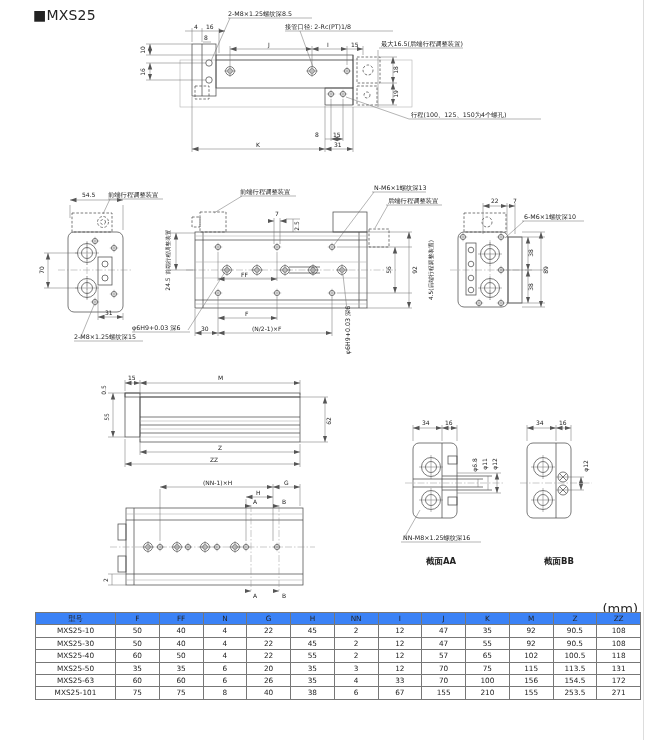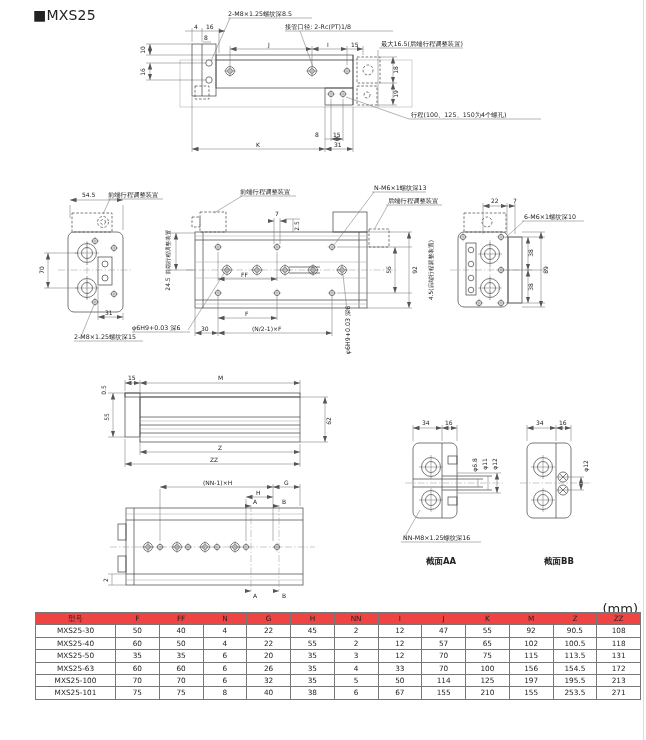--- a/index.html
+++ b/index.html
@@ -13,21 +13,21 @@
   .ln{fill:none;stroke:#4d4d4d;stroke-width:.75}
   .lt{fill:none;stroke:#b3b3b3;stroke-width:.6}
   .dim{fill:none;stroke:#6a6a6a;stroke-width:.5}
   .dsh{stroke-dasharray:2.6,1.7}
   .cl{fill:none;stroke:#8a8a8a;stroke-width:.45;stroke-dasharray:7,2,1.5,2}
   .unit{position:absolute;right:8px;top:601px;font-size:13px}
   .tblwrap{position:absolute;left:35px;top:612px;width:606px}
   table{border-collapse:collapse;width:100%;table-layout:fixed}
   th,td{border:1px solid #777;font-size:7.3px;font-weight:400;text-align:center;
         padding:0;height:11.4px;line-height:11.4px;overflow:hidden;white-space:nowrap}
-  thead th{background:#ef4444}
+  thead th{background:#3b82f6}
   table{border:1px solid #444}
   col.model{width:80px}
 </style>
 </head>
 <body>
 
 <div class="page">
   <div class="title">■MXS25</div>
   <div class="edge"></div>
 
@@ -467,20 +467,35 @@
             <th>I</th>
             <th>J</th>
             <th>K</th>
             <th>M</th>
             <th>Z</th>
             <th>ZZ</th>
           </tr>
         </thead>
       <tbody>
           <tr>
+            <td>MXS25-10</td>
+            <td>50</td>
+            <td>40</td>
+            <td>4</td>
+            <td>22</td>
+            <td>45</td>
+            <td>2</td>
+            <td>12</td>
+            <td>47</td>
+            <td>35</td>
+            <td>92</td>
+            <td>90.5</td>
+            <td>108</td>
+          </tr>
+          <tr>
             <td>MXS25-30</td>
             <td>50</td>
             <td>40</td>
             <td>4</td>
             <td>22</td>
             <td>45</td>
             <td>2</td>
             <td>12</td>
             <td>47</td>
             <td>55</td>
@@ -527,35 +542,20 @@
             <td>35</td>
             <td>4</td>
             <td>33</td>
             <td>70</td>
             <td>100</td>
             <td>156</td>
             <td>154.5</td>
             <td>172</td>
           </tr>
           <tr>
-            <td>MXS25-100</td>
-            <td>70</td>
-            <td>70</td>
-            <td>6</td>
-            <td>32</td>
-            <td>35</td>
-            <td>5</td>
-            <td>50</td>
-            <td>114</td>
-            <td>125</td>
-            <td>197</td>
-            <td>195.5</td>
-            <td>213</td>
-          </tr>
-          <tr>
             <td>MXS25-101</td>
             <td>75</td>
             <td>75</td>
             <td>8</td>
             <td>40</td>
             <td>38</td>
             <td>6</td>
             <td>67</td>
             <td>155</td>
             <td>210</td>

